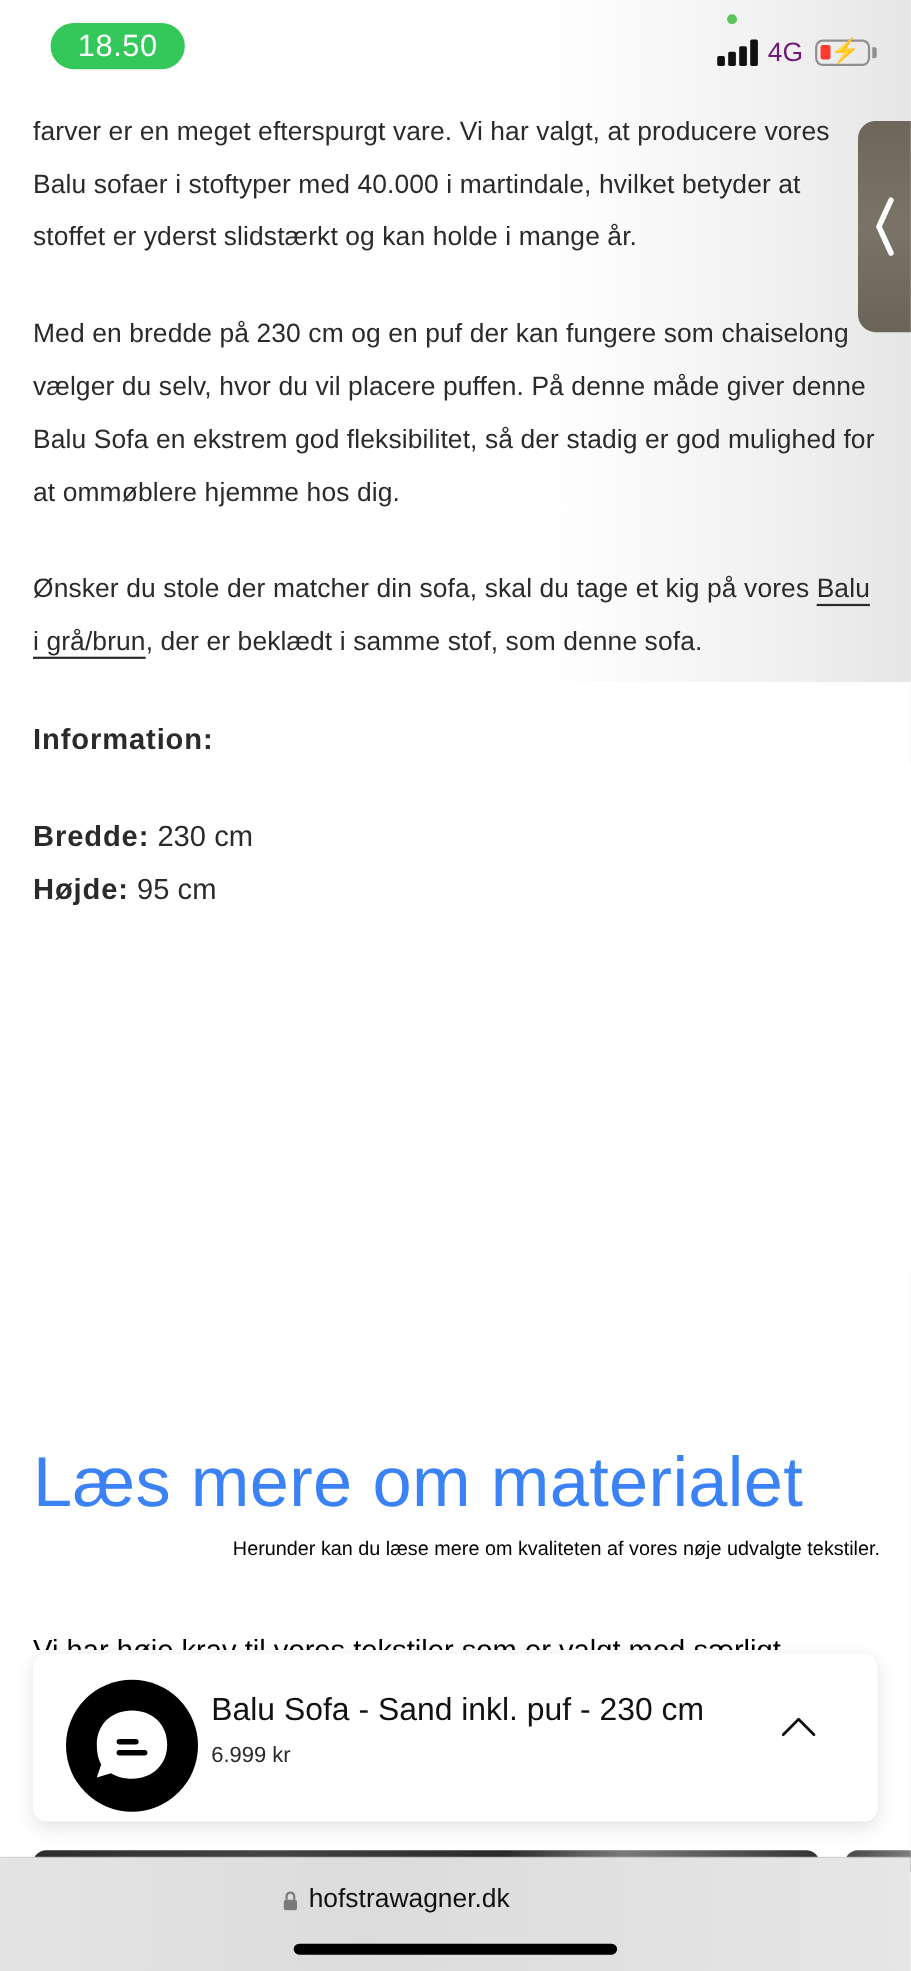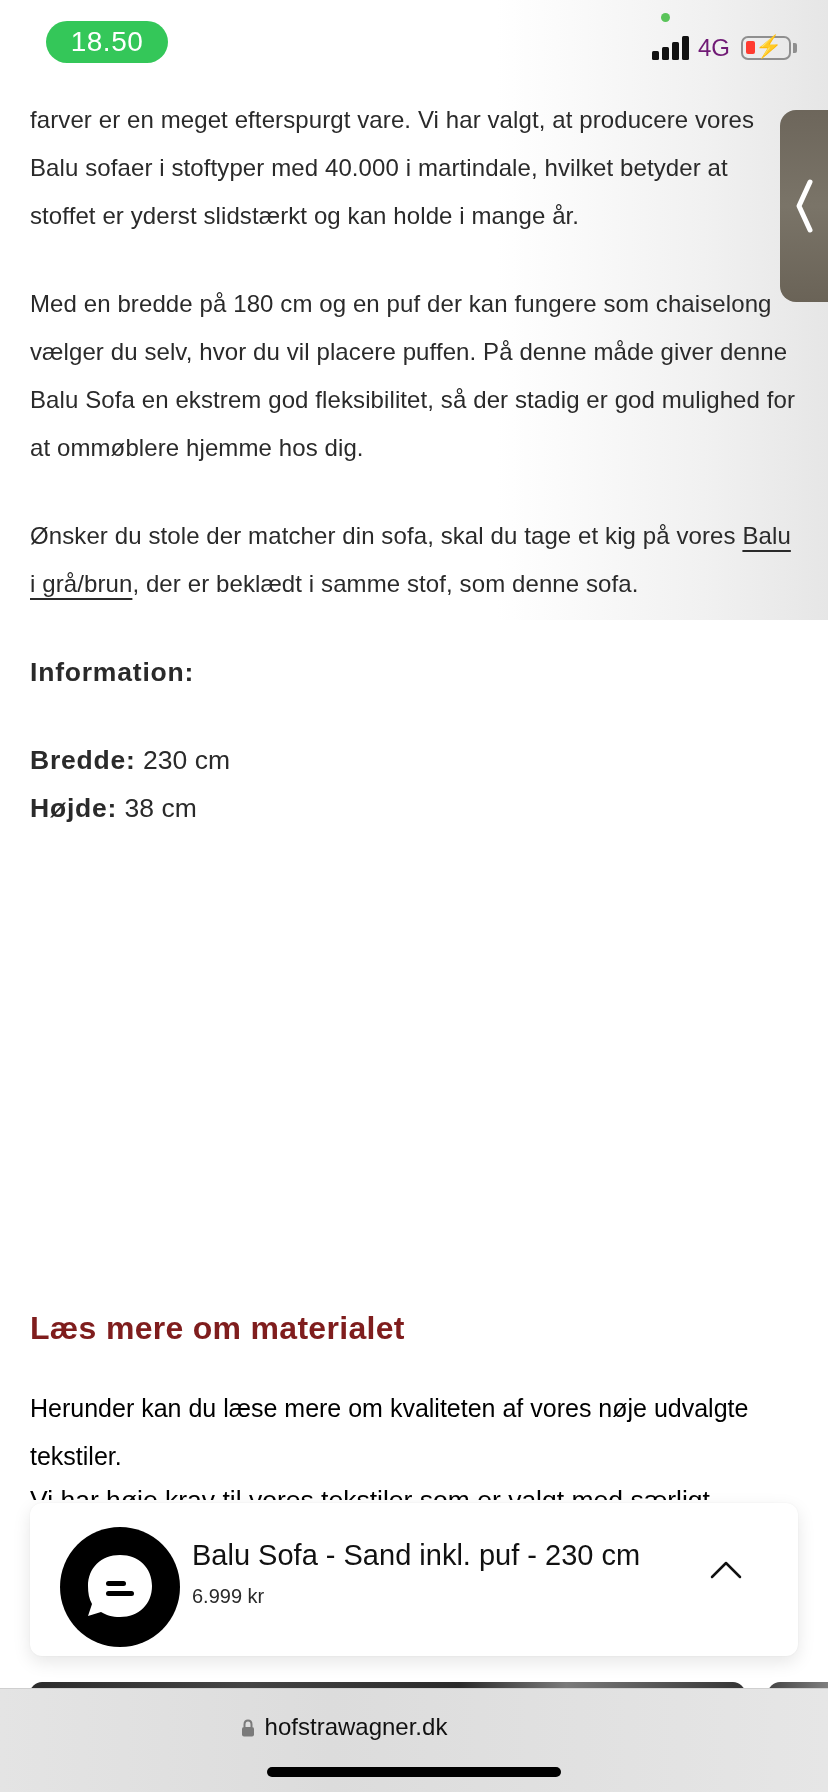--- a/index.html
+++ b/index.html
@@ -37,26 +37,26 @@
 
     
     .content { position: absolute; left: 30px; top: 96px; width: 770px; }
     .para { font-size: 24px; line-height: 48px; color: #2a2a2a; margin-bottom: 40px; letter-spacing: 0.1px; }
     .para a { color: #2a2a2a; text-decoration: underline; text-underline-offset: 6px; text-decoration-thickness: 1.5px; }
     .info-heading { font-size: 26.5px; font-weight: bold; line-height: 48px; margin-bottom: 40px; letter-spacing: 0.8px; }
     .info-row { font-size: 26.5px; line-height: 48px; }
     .info-row b { letter-spacing: 0.8px; }
 
     .section-title {
-      position: absolute; left: 30px; top: 1310px; font-size: 32px; font-weight: bold;
-      color: #7f1d1d; letter-spacing: 0.3px;
+      position: absolute; left: 30px; top: 1310px; font-size: 64px; font-weight: normal;
+      color: #3b82f6; letter-spacing: 0.3px;
     }
     .section-text {
       position: absolute; left: 30px; top: 1384px; width: 770px;
-      font-size: 25px; line-height: 48px; color: #000;
+      font-size: 18px; line-height: 48px; color: #000; text-align: right;
     }
     .section-cut {
       position: absolute; left: 30px; top: 1476px; width: 770px; height: 24px; overflow: hidden;
       font-size: 26.5px; line-height: 48px; color: #000;
     }
 
     
     .side-tab {
       position: absolute; left: 780px; top: 110px; width: 60px; height: 192px;
       background: linear-gradient(180deg, #6d665b 0%, #7a7468 50%, #6a6357 100%);
@@ -90,21 +90,21 @@
       border-radius: 12px 0 0 0;
     }
 
     
     .browser-bar {
       position: absolute; left: 0; top: 1688px; width: 828px; height: 104px;
       background: linear-gradient(90deg, #e4e4e4 0%, #dcdcdc 40%, #e6e6e6 100%);
       border-top: 1px solid #cfcfcf;
     }
     .url-wrap {
-      position: absolute; left: 0; top: 24px; width: 688px; display: flex; justify-content: center; align-items: center;
+      position: absolute; left: 16px; top: 24px; width: 688px; display: flex; justify-content: center; align-items: center;
     }
     .lock { width: 14px; height: 18px; margin-right: 10px; position: relative; top: 1px; }
     .url-text { font-size: 24px; color: #111; }
     .home-indicator {
       position: absolute; left: 267px; top: 78px; width: 294px; height: 10px;
       background: #000; border-radius: 5px;
     }
   </style>
 </head>
 <body>
@@ -124,30 +124,30 @@
   <div class="net-label">4G</div>
   <div class="battery">
     <div class="battery-fill"></div>
     <div class="battery-bolt">⚡</div>
   </div>
   <div class="battery-cap"></div>
 </div>
 
 <div class="content">
   <p class="para">farver er en meget efterspurgt vare. Vi har valgt, at producere vores Balu sofaer i stoftyper med 40.000 i martindale, hvilket betyder at stoffet er yderst slidstærkt og kan holde i mange år.</p>
-  <p class="para">Med en bredde på 180 cm og en puf der kan fungere som chaiselong vælger du selv, hvor du vil placere puffen. På denne måde giver denne Balu Sofa en ekstrem god fleksibilitet, så der stadig er god mulighed for at ommøblere hjemme hos dig.</p>
+  <p class="para">Med en bredde på 230 cm og en puf der kan fungere som chaiselong vælger du selv, hvor du vil placere puffen. På denne måde giver denne Balu Sofa en ekstrem god fleksibilitet, så der stadig er god mulighed for at ommøblere hjemme hos dig.</p>
   <p class="para">
     <span>Ønsker du stole der matcher din sofa, skal du tage et kig på vores </span><a href="#">Balu i grå/brun</a><span>, der er beklædt i samme stof, som denne sofa.</span>
   </p>
   <div class="info-heading">Information:</div>
   <div class="info-row">
     <b>Bredde:</b><span> 230 cm</span>
   </div>
   <div class="info-row">
-    <b>Højde:</b><span> 38 cm</span>
+    <b>Højde:</b><span> 95 cm</span>
   </div>
 </div>
 
 <h2 class="section-title">Læs mere om materialet</h2>
 <p class="section-text">Herunder kan du læse mere om kvaliteten af vores nøje udvalgte tekstiler.</p>
 <div class="section-cut">
   <span>Vi har høje krav til vores tekstiler som er valgt med særligt</span>
 </div>
 
 <div class="side-tab">

